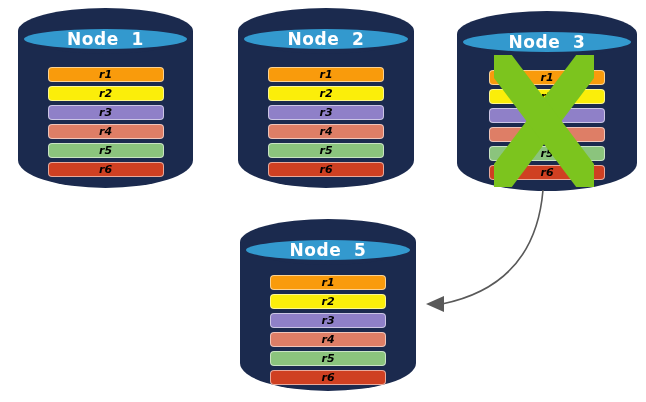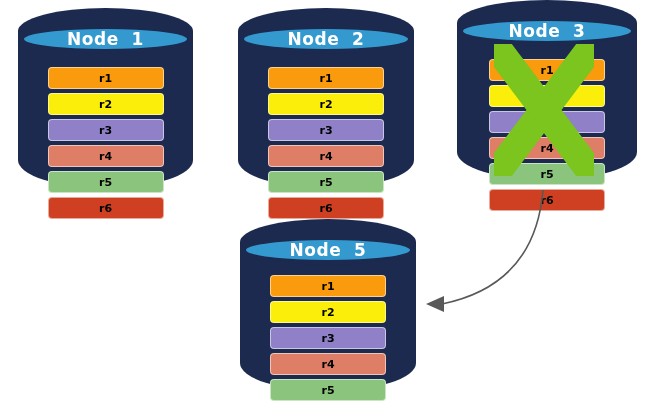--- a/index.html
+++ b/index.html
@@ -28,25 +28,26 @@
     color:var(--node-label-text);
     font-weight:bold;font-size:17px;letter-spacing:.5px;white-space:pre;
   }
   .rows{
     position:absolute;left:50%;transform:translateX(-50%);
     width:116px;display:flex;flex-direction:column;gap:4px;z-index:3;
   }
   .rows-upper{top:59px;}
   .rows-lower{top:56px;}
   .row{
-    height:22px;border-radius:4px;box-sizing:border-box;
+    height:15px;border-radius:4px;box-sizing:border-box;
     border:1px solid rgba(255,255,255,.55);
     display:flex;align-items:center;justify-content:center;
     font-weight:bold;font-size:11px;color:var(--row-text);
     line-height:1;
+    font-style:italic;
   }
   .cross{
     position:absolute;z-index:4;left:50%;transform:translateX(-53%);
     top:44px;width:100px;height:132px;overflow:hidden;
   }
   .cross rect{fill:var(--cross);}
   .arrow-layer{position:absolute;inset:0;z-index:5;pointer-events:none;}
   .arrow-layer path{fill:none;stroke:var(--arrow);stroke-width:1.6px;}
   .arrow-layer polygon{fill:var(--arrow);}
 </style>
@@ -106,21 +107,21 @@
         </div>
         <div class="row" style="background: rgb(139, 196, 125);">
           <span>r5</span>
         </div>
         <div class="row" style="background: rgb(207, 64, 34);">
           <span>r6</span>
         </div>
       </div>
   </div>
 
-  <div class="node" style="left:457px;top:0;width:180px;height:180px">
+  <div class="node" style="left:457px;top:11px;width:180px;height:180px">
     <div class="cyl-body"></div>
     <div class="cyl-top">
       <div class="cyl-top-face">
         <span class="node-label">Node  3</span>
       </div>
     </div>
     <div class="rows rows-upper">
         <div class="row" style="background: rgb(249, 155, 12);">
           <span>r1</span>
         </div>

